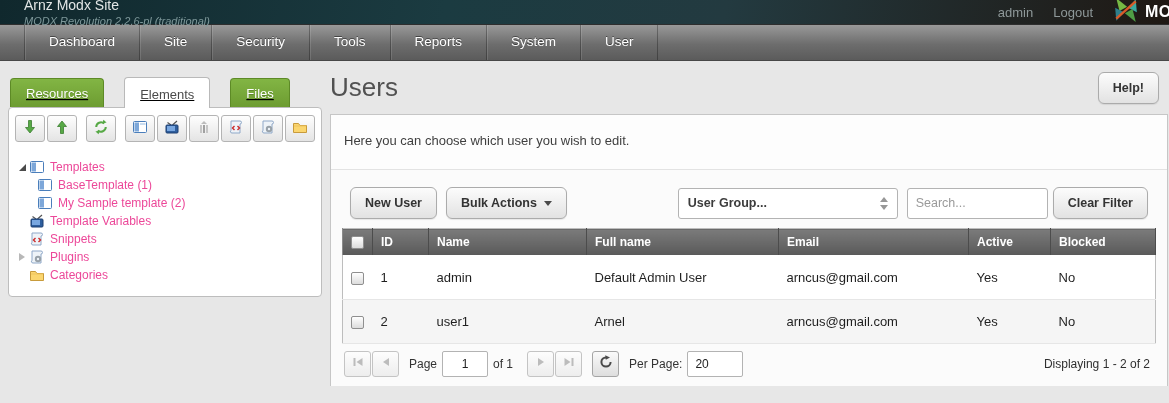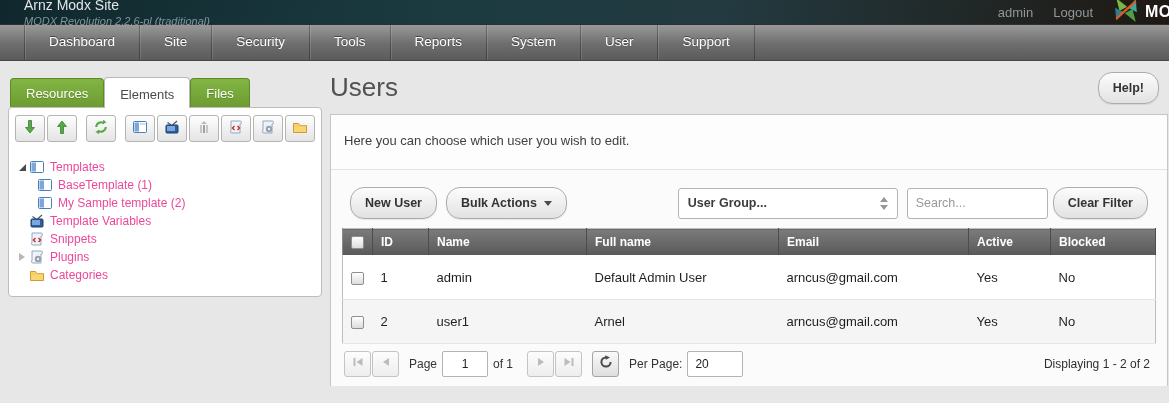--- a/index.html
+++ b/index.html
@@ -36,21 +36,21 @@
     border-right:1px solid rgba(0,0,0,.28);
     box-shadow:inset 1px 0 0 rgba(255,255,255,.12);
   }
   .nav-item:first-child { border-left:1px solid rgba(0,0,0,.28); }
 
   
   .page { position:relative; height:325px; background:#e7e7e7; overflow:hidden; }
 
   
   .sidebar { position:absolute; left:8px; top:16px; width:314px; }
-  .tabs { display:flex; gap:0; padding-left:2px; align-items:flex-end; position:relative; z-index:2; }
+  .tabs { display:flex; gap:20px; padding-left:2px; align-items:flex-end; position:relative; z-index:2;text-decoration:underline; }
   .tab {
     background:linear-gradient(var(--tab-green-light,#82b544),var(--tab-green,#6d9c31));
     border:1px solid #5d8a26; border-bottom:none; color:#fff; font-size:13px;
     padding:7px 15px 6px; border-radius:4px 4px 0 0; cursor:pointer;
     text-shadow:0 1px 0 rgba(0,0,0,.2);
   }
   .tab.active {
     background:#fff; color:#4a4a4a; border-color:#b9b9b9;
     padding-top:9px; margin-bottom:-1px; text-shadow:none;
   }
@@ -75,21 +75,21 @@
 
   
   .main { margin-left:330px; margin-right:1px; }
   .main-header { display:flex; align-items:center; height:53px; }
   .page-title { font-size:26px; font-weight:400; color:#515151; margin:0; }
   .help-btn {
     margin-left:auto; margin-right:9px; font-size:11px; font-weight:bold;
     padding:7px 10px;
   }
   .btn {
-    border:1px solid #ababab; border-radius:14px; color:#333;
+    border:1px solid #ababab; border-radius:6px; color:#333;
     background:linear-gradient(#fcfcfc,#e2e2e2); font-family:inherit;
     font-weight:bold; font-size:12.5px; padding:8px 14px; cursor:pointer;
     box-shadow:0 1px 1px rgba(0,0,0,.08);
   }
   .panel { background:#fff; border:1px solid #c6c6c6; min-height:272px; }
   .intro { padding:18px 13px 21px; font-size:13px; color:#3f3f3f; border-bottom:1px solid #e3e3e3; background:#fdfdfd; }
   .grid { padding:0 11px 6px; background:#fbfbfb; }
   .grid-toolbar { display:flex; align-items:center; padding:17px 8px 9px; }
   .grid-toolbar .btn + .btn { margin-left:9px; }
   .caret { display:inline-block; margin-left:7px; width:0; height:0;
@@ -184,21 +184,20 @@
   </header>
 
   <nav class="navbar">
     <div class="nav-item">Dashboard</div>
     <div class="nav-item">Site</div>
     <div class="nav-item">Security</div>
     <div class="nav-item">Tools</div>
     <div class="nav-item">Reports</div>
     <div class="nav-item">System</div>
     <div class="nav-item">User</div>
-    <div class="nav-item">Support</div>
   </nav>
 
   <div class="page">
 
     <aside class="sidebar">
       <div class="tabs">
         <div class="tab">Resources</div>
         <div class="tab active">Elements</div>
         <div class="tab">Files</div>
       </div>

